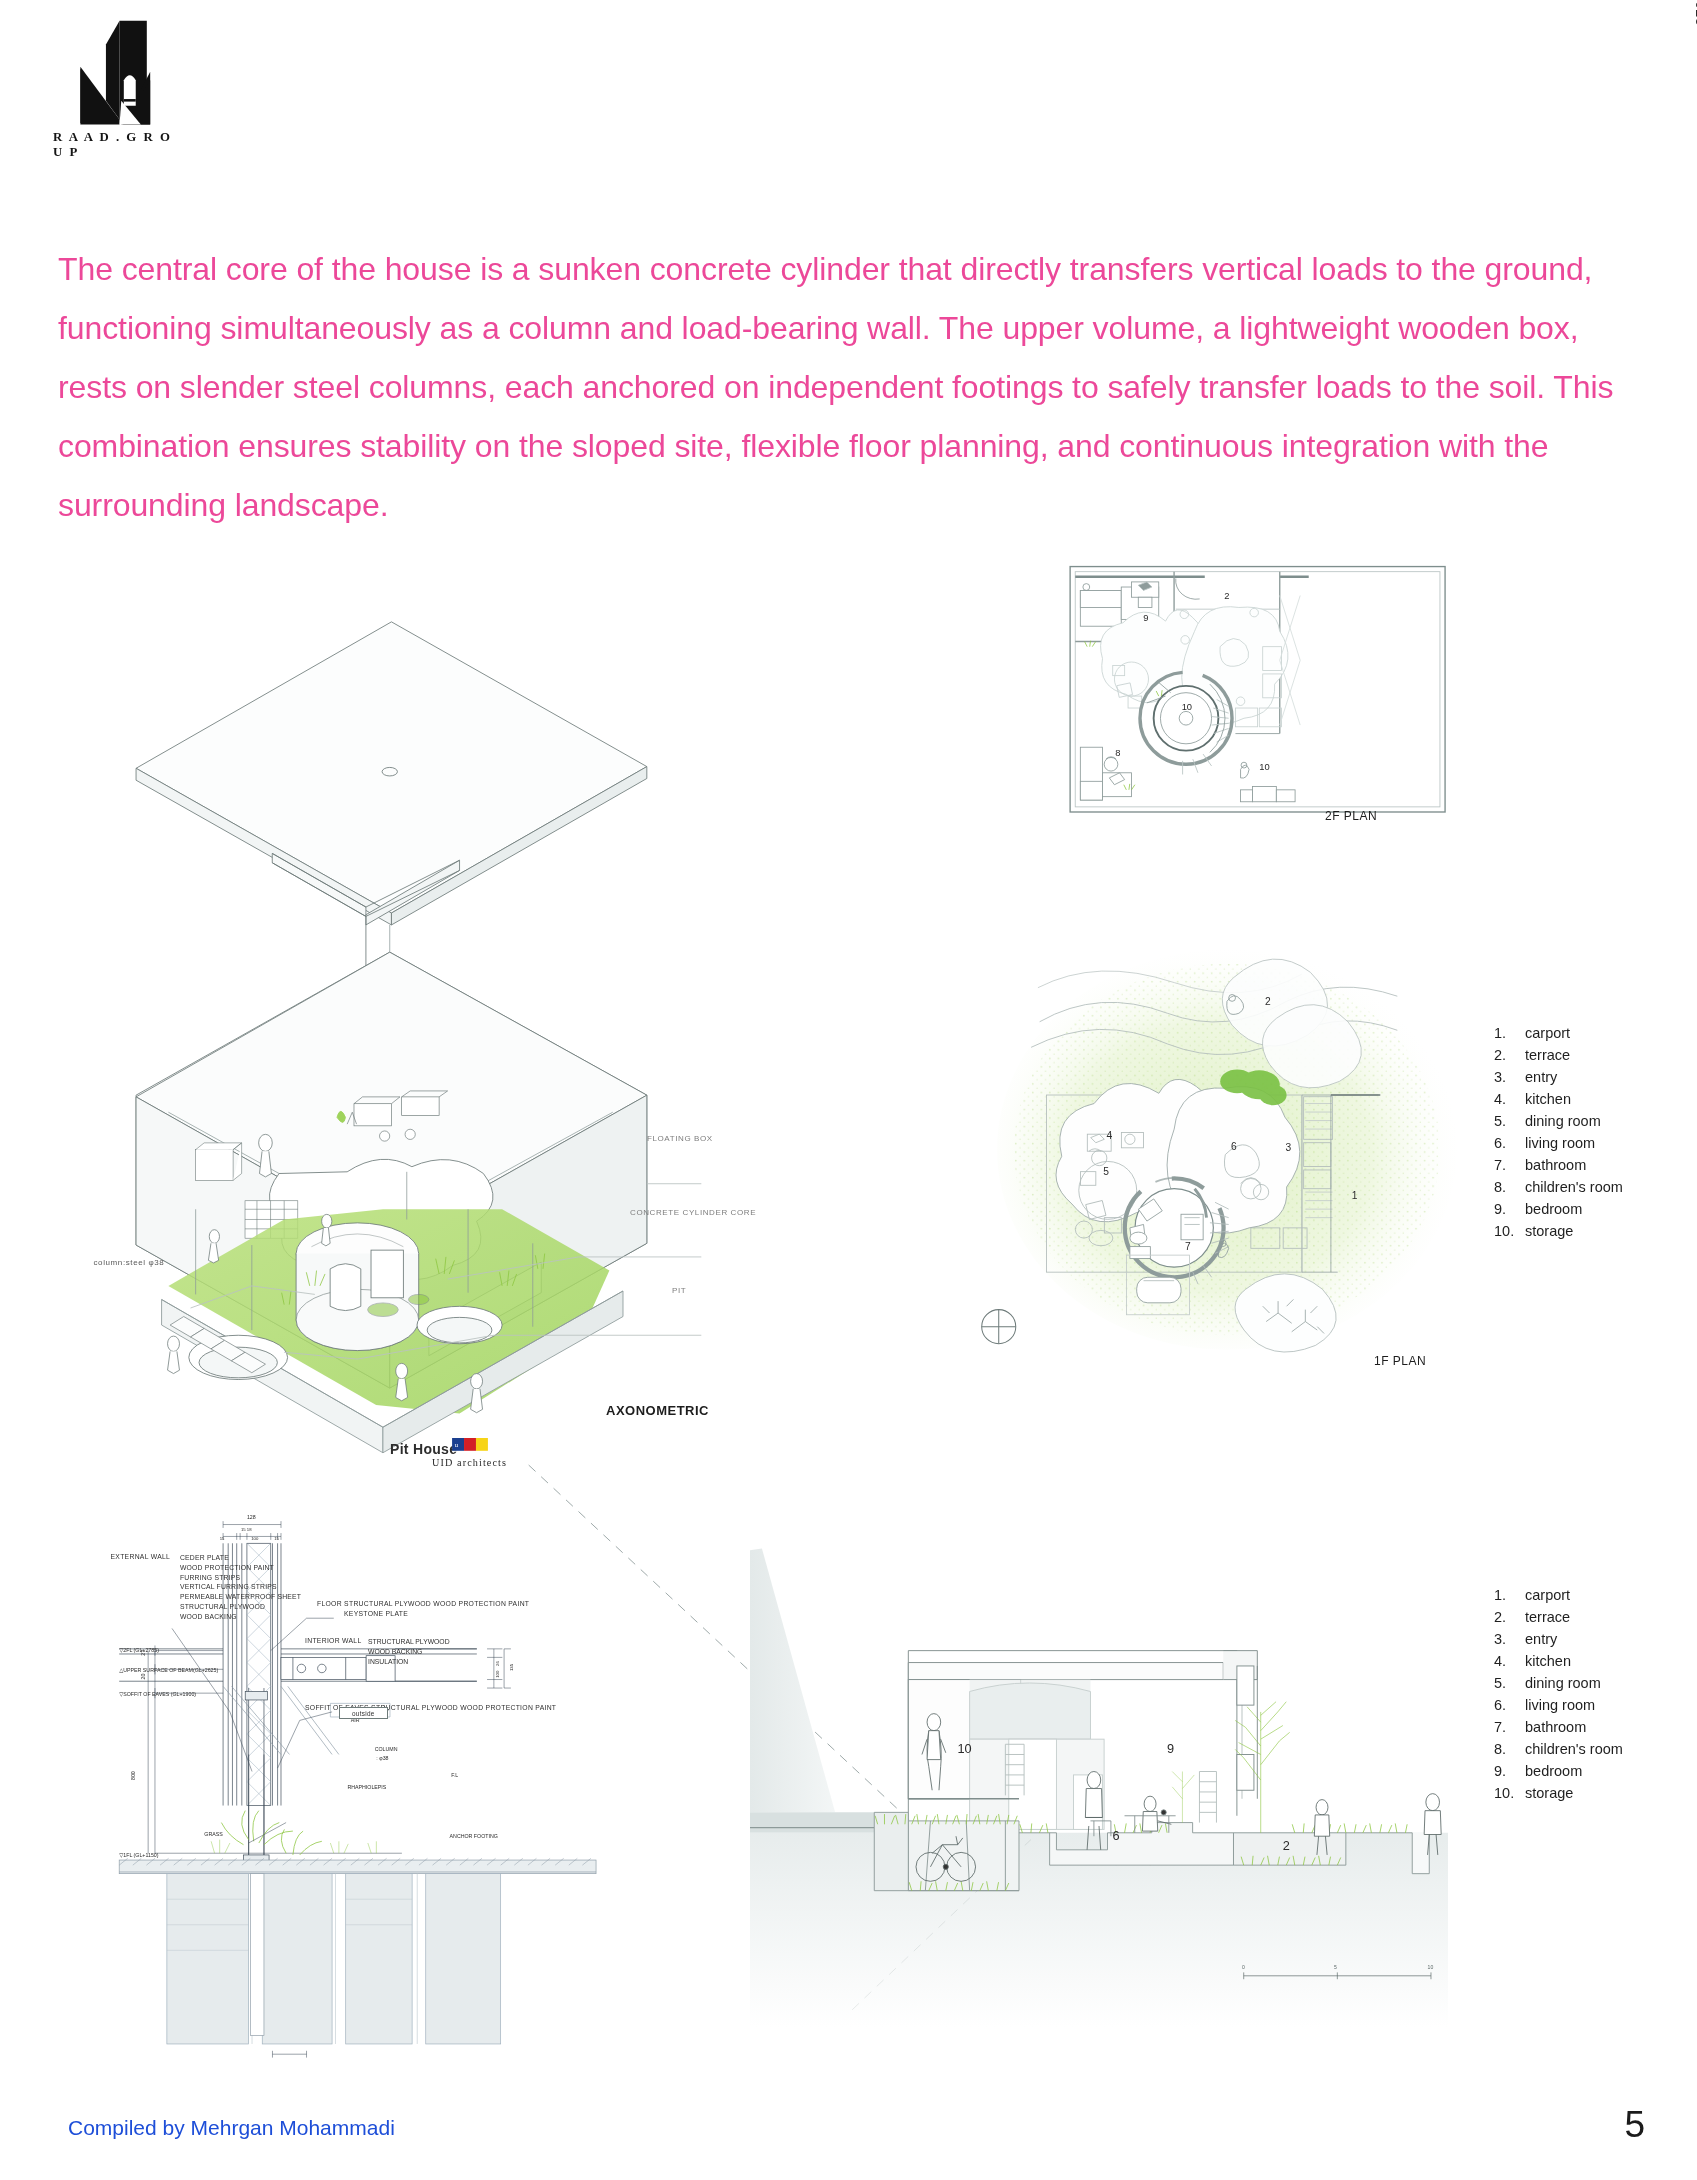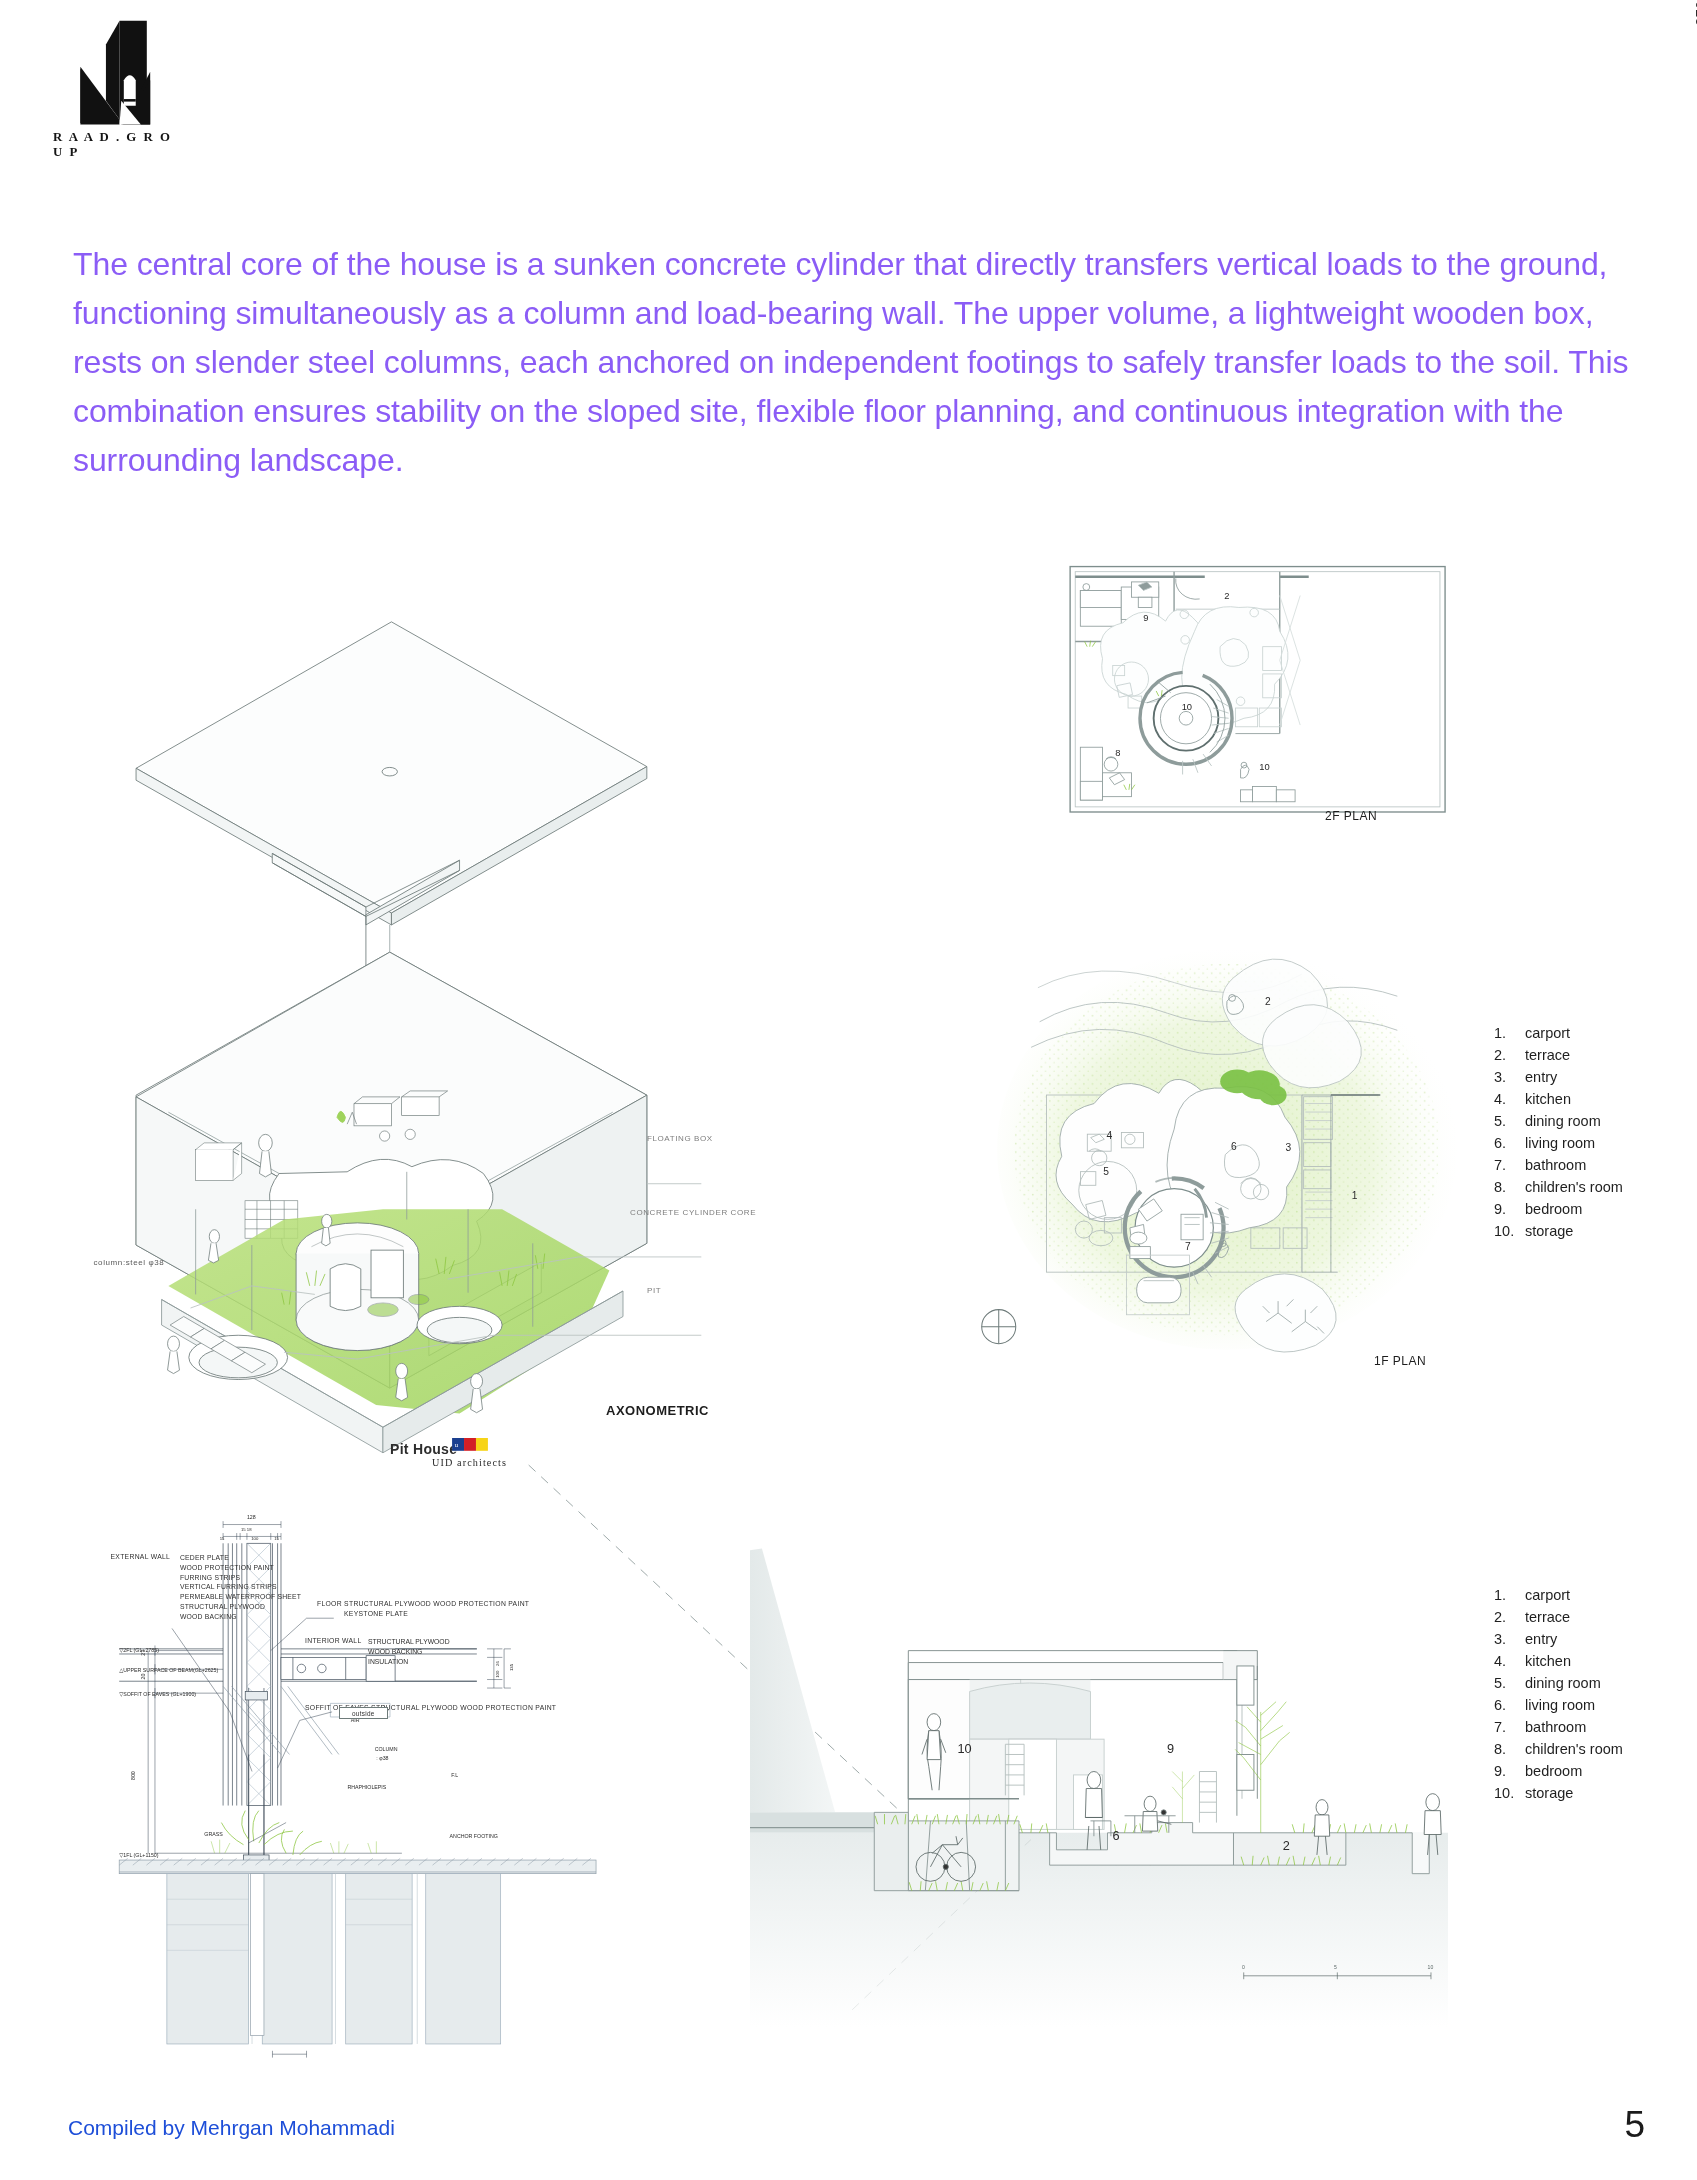--- a/index.html
+++ b/index.html
@@ -44,24 +44,23 @@
     color: #2b2b2b;
     letter-spacing: 0.3px;
   }
 
   
   .body-copy {
     position: absolute;
     left: 58px; top: 240px;
     width: 1569px;
     font-size: 32px;
-    line-height: 49px;
-    color: #8b5cf6;
+    line-height: 59px;
+    color: #ec4899;
     letter-spacing: -0.1px;
-    margin-left: 15px;
   }
 
   
   .figures { position: absolute; left:0; top: 562px; width: 1698px; height: 1499px; }
 
   .fig { position: absolute; }
 
   .cap {
     font-size: 12px;
     letter-spacing: 0.5px;
@@ -247,21 +246,21 @@
 
           <path d="M640 670 L704 670" stroke="#b9c2c1"></path>
           <path d="M406 782 L560 756 L704 756" stroke="#b9c2c1"></path>
           <path d="M214 868 L300 876 L460 848 L704 848" stroke="#b9c2c1"></path>
           <path d="M104 816 L176 790 L250 800" stroke="#b9c2c1"></path>
         </g>
       </svg>
 
       <div class="anno" style="position:absolute; left:545px; top:521px;">FLOATING BOX</div>
       <div class="anno" style="position:absolute; left:528px; top:595px;">CONCRETE CYLINDER CORE</div>
-      <div class="anno" style="position:absolute; left:545px; top:673px;">PIT</div>
+      <div class="anno" style="position:absolute; left:570px; top:673px;">PIT</div>
       <div class="anno" style="position:absolute; left:-8.5px; top:645px; color:#5a5a5a;">column:steel φ38</div>
 
       <div class="cap" style="position:absolute; left:504px; top:790px; font-size:13px;font-weight:bold;">AXONOMETRIC</div>
       <div class="anno-dark" style="position:absolute; left:288px; top:828px; font-weight:700; font-size:14px;">Pit House</div>
       <div style="position:absolute; left:330px; top:825px; display:flex; align-items:center; gap:6px;flex-direction:column;">
         <svg class="uid-logo" width="36" height="12.8" viewBox="0 0 42 15">
           <rect x="0" y="0" width="14" height="15" fill="#1b3f8f"></rect>
           <rect x="14" y="0" width="14" height="15" fill="#d31f26"></rect>
           <rect x="28" y="0" width="14" height="15" fill="#f7d417"></rect>
           <text x="3" y="11" font-size="8" fill="#fff" font-family="Liberation Serif, serif">u</text>

